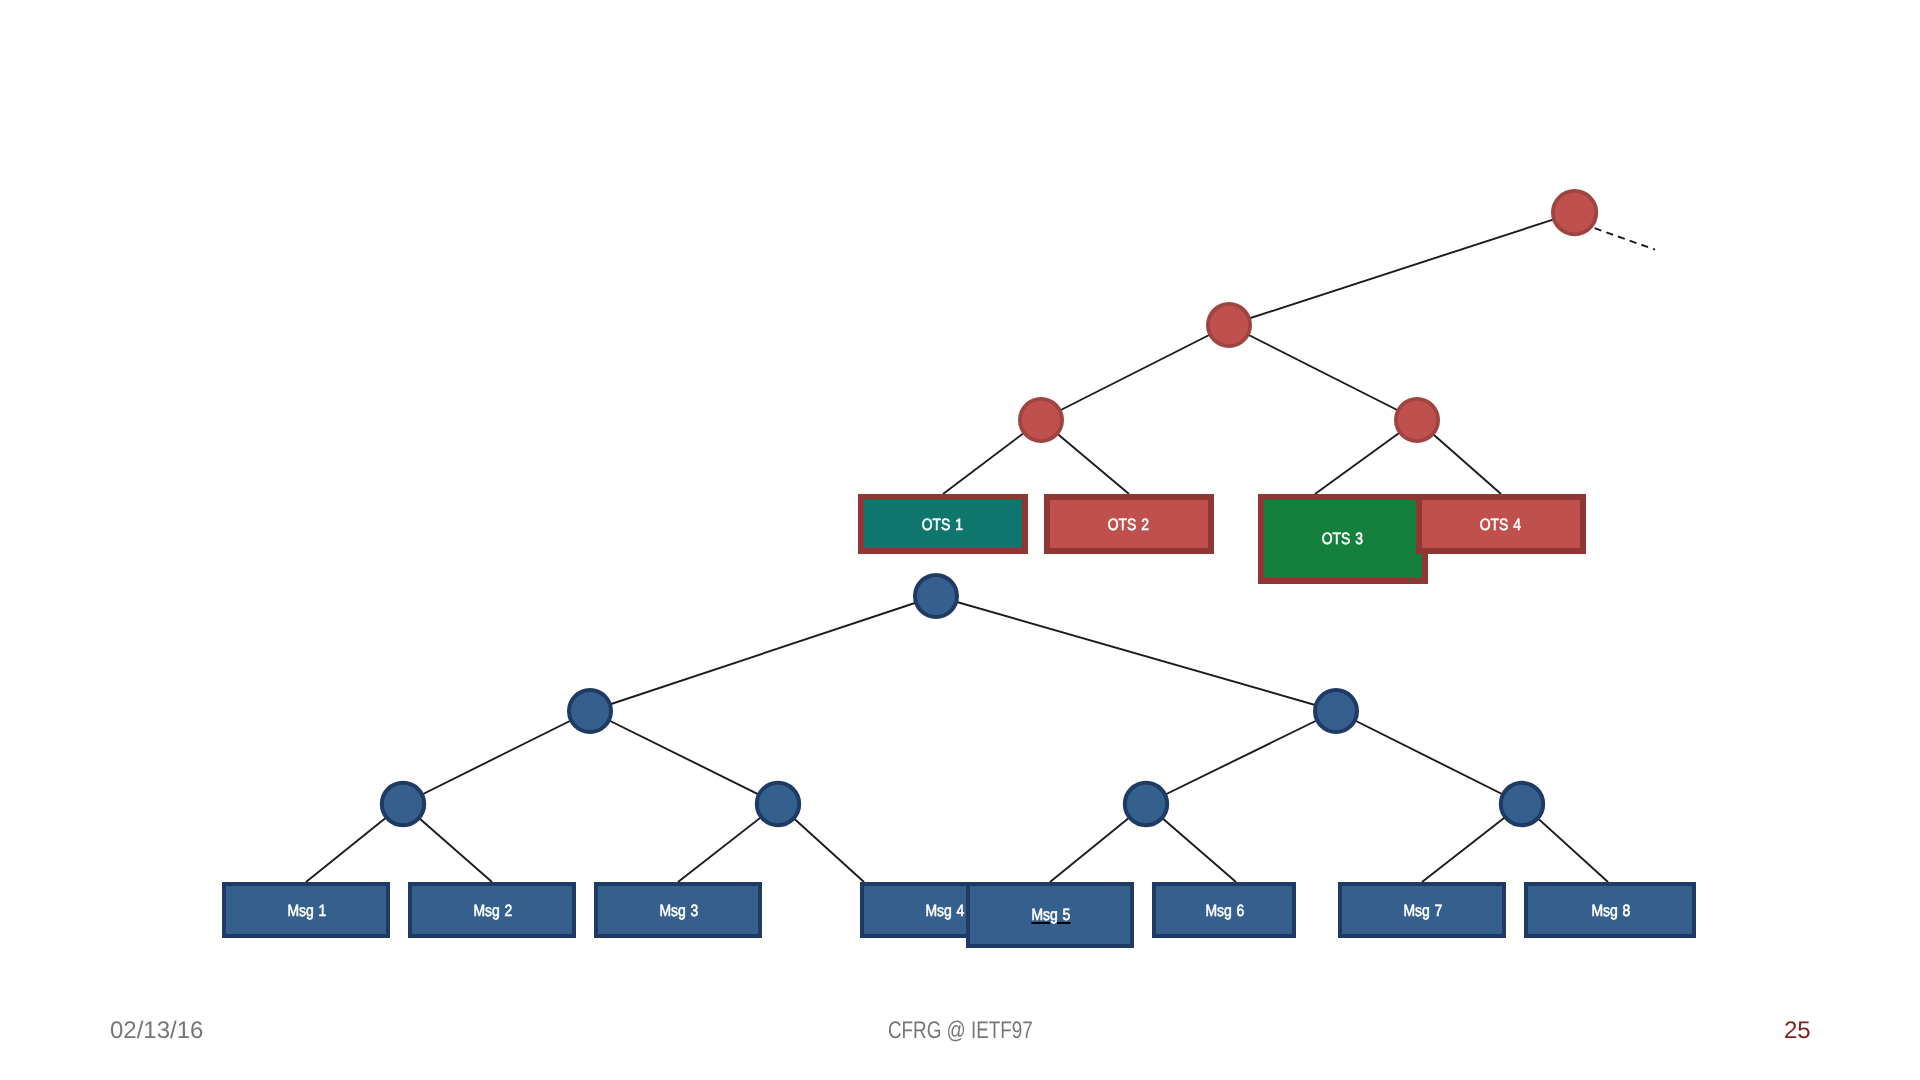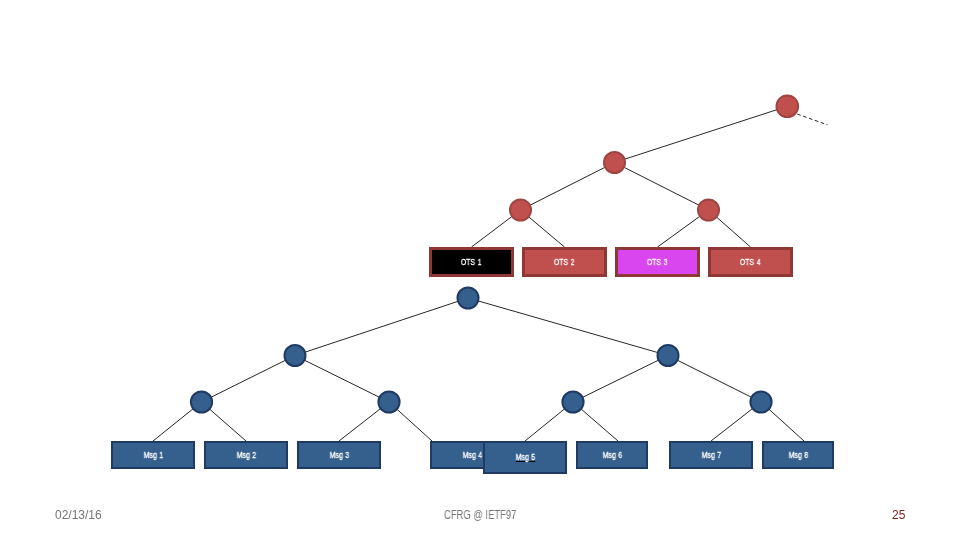--- a/index.html
+++ b/index.html
@@ -71,27 +71,27 @@
         <circle cx="295" cy="355.5" r="10.5" fill="#35608E" stroke="#1F3A63" stroke-width="2"></circle>
         <circle cx="668" cy="355.5" r="10.5" fill="#35608E" stroke="#1F3A63" stroke-width="2"></circle>
         <circle cx="201.5" cy="402" r="10.6" fill="#35608E" stroke="#1F3A63" stroke-width="2"></circle>
         <circle cx="389" cy="402" r="10.6" fill="#35608E" stroke="#1F3A63" stroke-width="2"></circle>
         <circle cx="573" cy="402" r="10.6" fill="#35608E" stroke="#1F3A63" stroke-width="2"></circle>
         <circle cx="761" cy="402" r="10.6" fill="#35608E" stroke="#1F3A63" stroke-width="2"></circle>
       </g>
   </svg>
 
   <div id="upper-leaves">
-      <div class="node-box" style="left: 429px; top: 247px; width: 85px; height: 30px; background: #000000; border: 3.2px solid rgb(142, 55, 52);">
+      <div class="node-box" style="left: 429px; top: 247px; width: 85px; height: 30px; background: #0f766e; border: 3.2px solid rgb(142, 55, 52);">
         <span class="node-box-label">OTS 1</span>
       </div>
       <div class="node-box" style="left: 522px; top: 247px; width: 85px; height: 30px; background: rgb(192, 80, 77); border: 3.2px solid rgb(142, 55, 52);">
         <span class="node-box-label">OTS 2</span>
       </div>
-      <div class="node-box" style="left: 615px; top: 247px; width: 85px; height: 30px; background: #d946ef; border: 3.2px solid rgb(142, 55, 52);">
+      <div class="node-box" style="left: 629px; top: 247px; width: 85px; height: 45px; background: #15803d; border: 3.2px solid rgb(142, 55, 52);">
         <span class="node-box-label">OTS 3</span>
       </div>
       <div class="node-box" style="left: 708px; top: 247px; width: 85px; height: 30px; background: rgb(192, 80, 77); border: 3.2px solid rgb(142, 55, 52);">
         <span class="node-box-label">OTS 4</span>
       </div>
     </div>
 
   <div id="lower-leaves">
       <div class="node-box" style="left: 111px; top: 441px; width: 84px; height: 28px; background: rgb(53, 96, 142); border: 2px solid rgb(31, 58, 99);">
         <span class="node-box-label">Msg 1</span>
@@ -107,21 +107,21 @@
       </div>
       <div class="node-box" style="left: 483px; top: 441px; width: 84px; height: 33px; background: rgb(53, 96, 142); border: 2px solid rgb(31, 58, 99); text-decoration: underline;">
         <span class="node-box-label">Msg 5</span>
       </div>
       <div class="node-box" style="left: 576px; top: 441px; width: 72px; height: 28px; background: rgb(53, 96, 142); border: 2px solid rgb(31, 58, 99); text-align: right;">
         <span class="node-box-label">Msg 6</span>
       </div>
       <div class="node-box" style="left: 669px; top: 441px; width: 84px; height: 28px; background: rgb(53, 96, 142); border: 2px solid rgb(31, 58, 99);">
         <span class="node-box-label">Msg 7</span>
       </div>
-      <div class="node-box" style="left: 762px; top: 441px; width: 72px; height: 28px; background: rgb(53, 96, 142); border: 2px solid rgb(31, 58, 99);">
+      <div class="node-box" style="left: 762px; top: 441px; width: 86px; height: 28px; background: rgb(53, 96, 142); border: 2px solid rgb(31, 58, 99);">
         <span class="node-box-label">Msg 8</span>
       </div>
     </div>
 
   <div class="footer-text" id="footer-date">02/13/16</div>
   <div class="footer-text" id="footer-center">CFRG @ IETF97</div>
   <div class="footer-text" id="footer-page">25</div>
 </div>
 
 </body></html>

